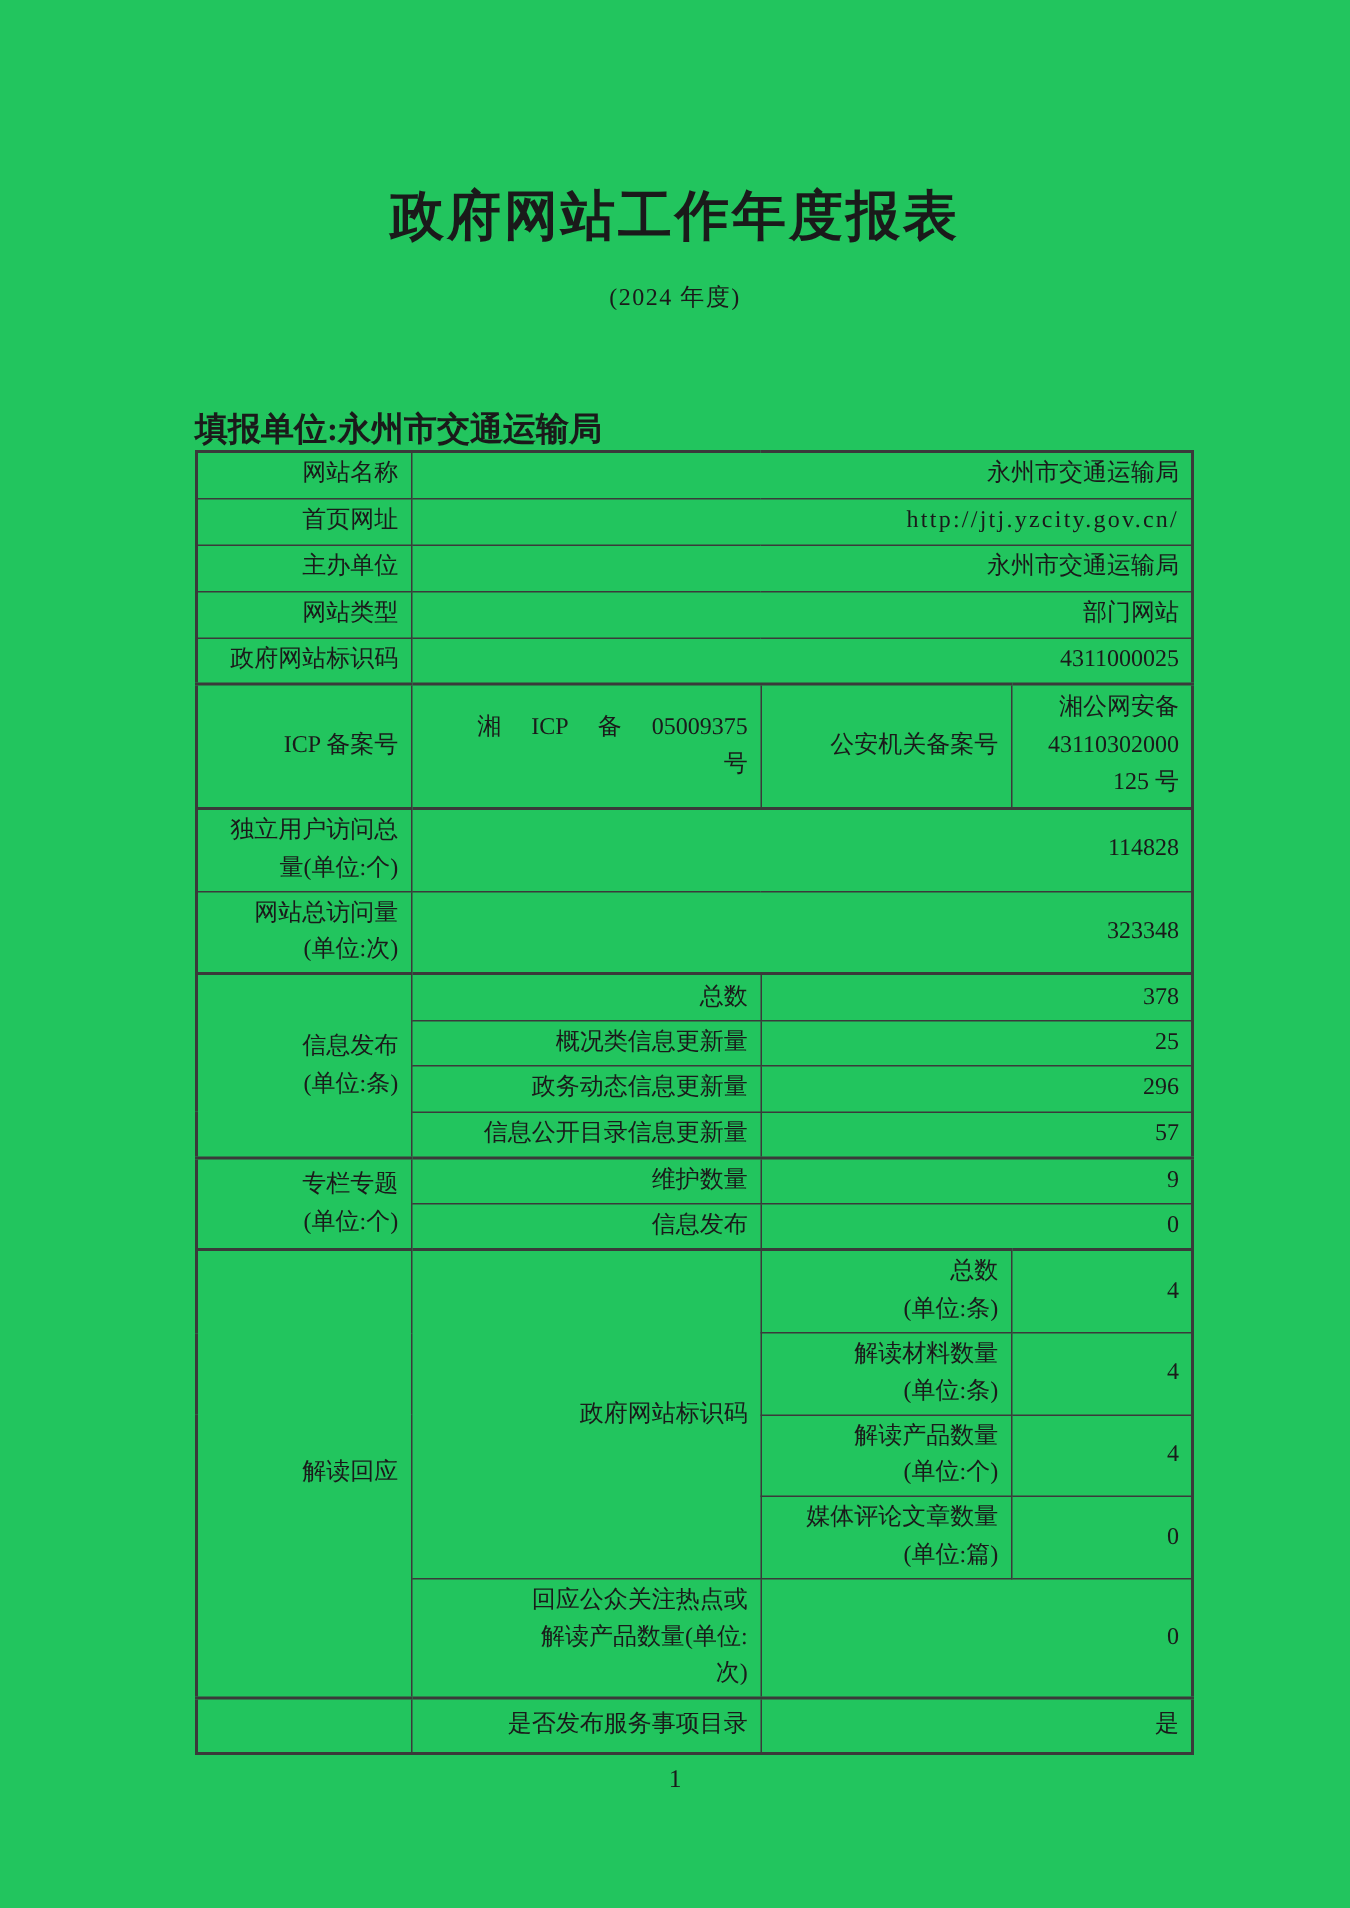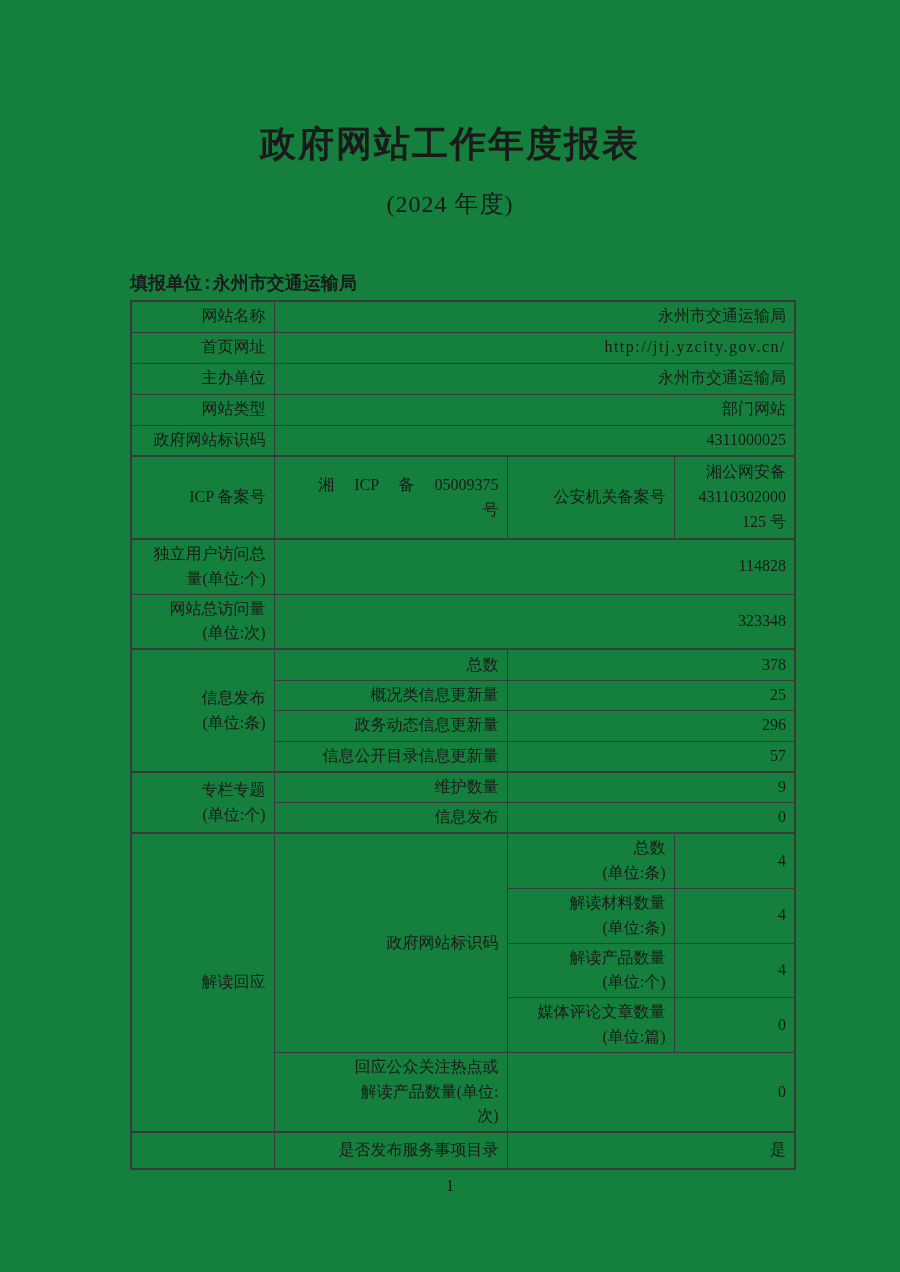--- a/index.html
+++ b/index.html
@@ -4,21 +4,21 @@
 <style>
   html, body {
     margin: 0;
     padding: 0;
     background: #ffffff;
   }
   .page {
     position: relative;
     width: 900px;
     height: 1272px;
-    background: #15803d;
+    background: #22c55e;
     color: #1a1a1a;
     font-family: "Liberation Serif", "DejaVu Serif", serif;
     overflow: hidden;
   }
   .doc-title {
     position: absolute;
     top: 120px;
     left: 0;
     width: 100%;
     text-align: center;
@@ -26,30 +26,30 @@
     font-weight: bold;
     font-size: 36px;
     letter-spacing: 2px;
   }
   .doc-subtitle {
     position: absolute;
     top: 188px;
     left: 0;
     width: 100%;
     text-align: center;
-    font-size: 24px;
+    font-size: 16px;
     letter-spacing: 1px;
   }
   .reporting-unit {
     position: absolute;
     top: 271px;
     left: 130px;
-    font-family: Liberation Mono, monospace;
+    font-family: Liberation Serif, serif;
     font-weight: bold;
-    font-size: 18px;
+    font-size: 22px;
   }
   table.report {
     position: absolute;
     left: 130px;
     top: 300px;
     width: 664px;
     table-layout: fixed;
     border-collapse: collapse;
     border: 2px solid #3a3a3a;
   }

